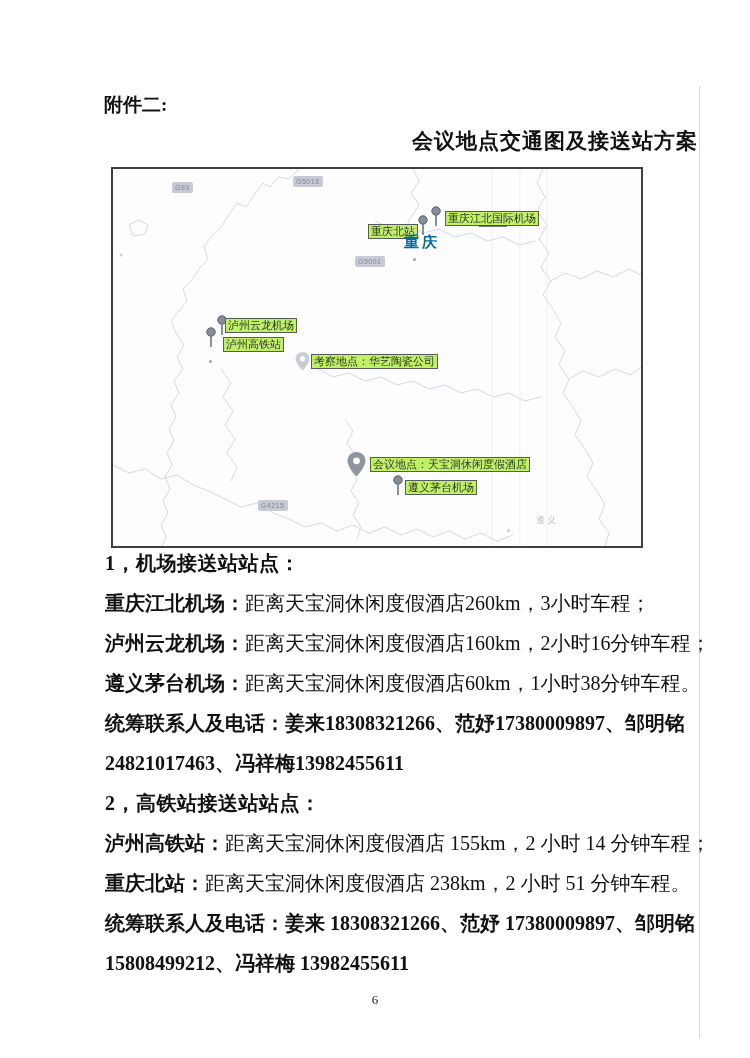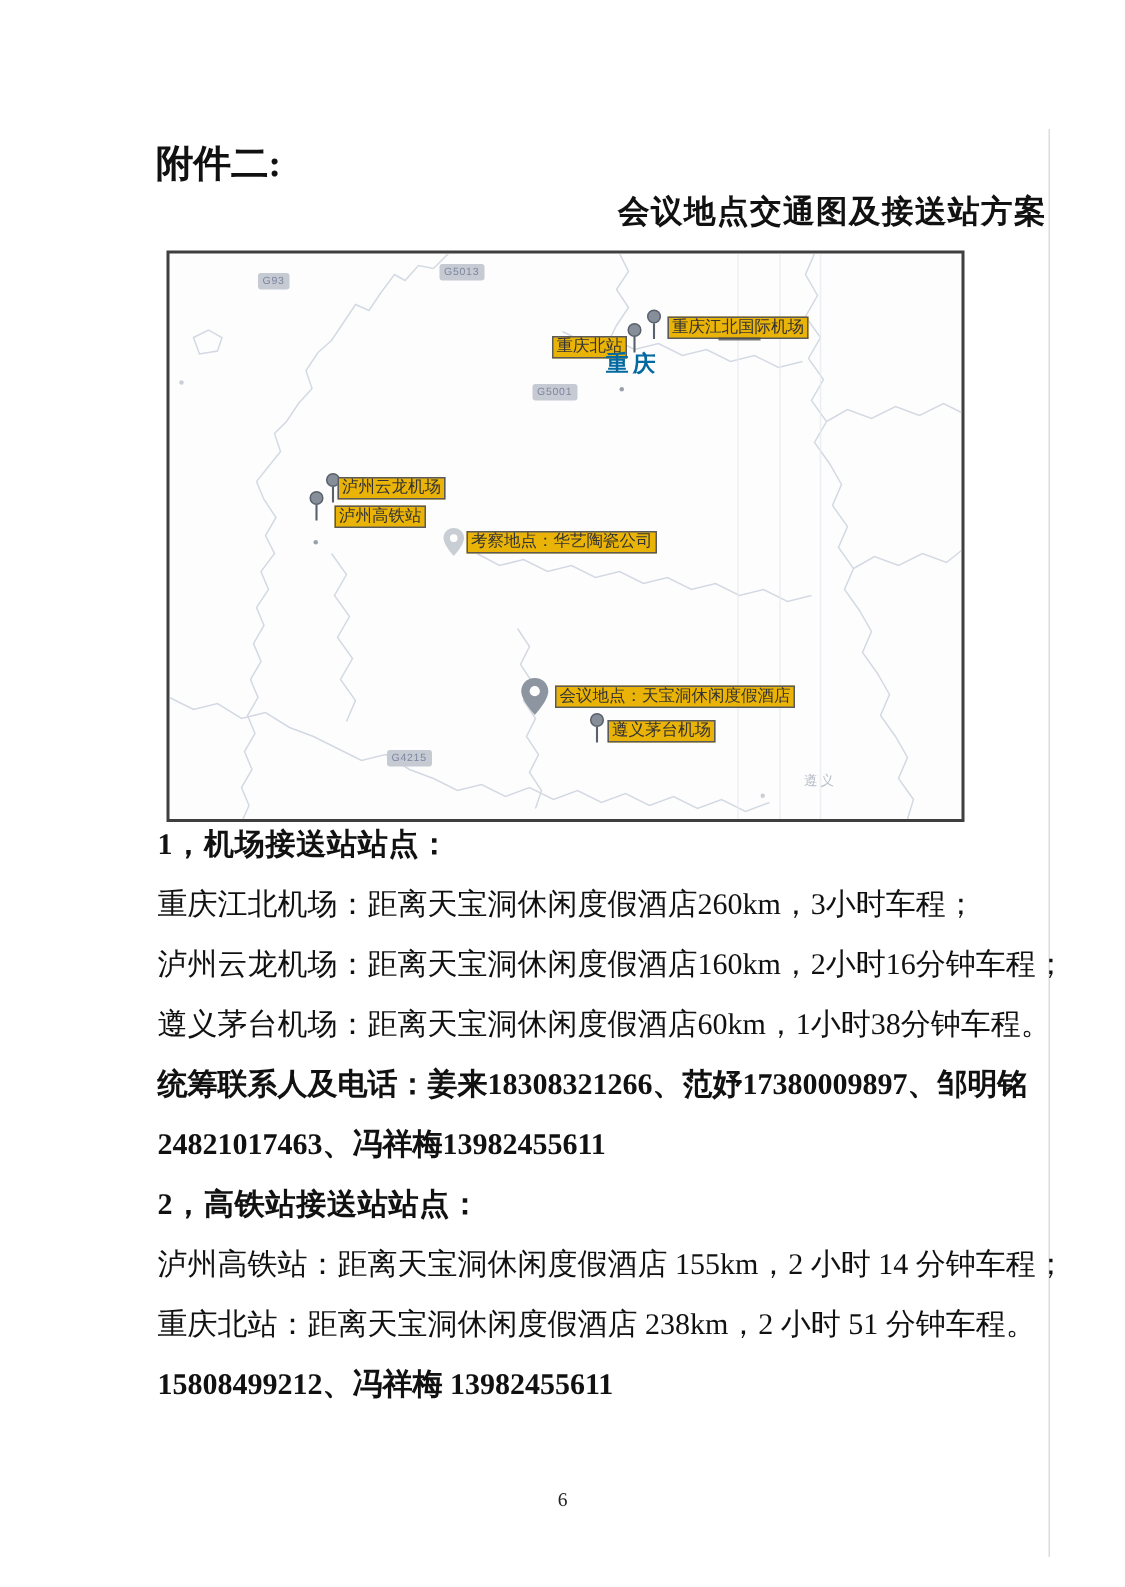--- a/index.html
+++ b/index.html
@@ -1,44 +1,44 @@
 <!DOCTYPE html>
 <html><head>
 <meta charset="utf-8">
 <style>
   html,body{margin:0;padding:0;}
   body{
     width:750px;height:1058px;background:#ffffff;position:relative;
     font-family:"Liberation Serif", serif;color:#111;overflow:hidden;
   }
   .scan-line{position:absolute;left:699px;top:86px;width:1px;height:952px;background:#dcdcdc;}
-  .attachment{position:absolute;left:104px;top:92px;font-size:25px;font-weight:bold;}
+  .attachment{position:absolute;left:104px;top:92px;font-size:19px;font-weight:bold;}
   .doc-title{position:absolute;left:0;right:52px;top:127px;text-align:right;font-size:21px;font-weight:bold;letter-spacing:1px;}
 
   
   .map{position:absolute;left:111px;top:167px;width:528px;height:377px;
        border:2px solid #3f3f3f;background:#fdfdfd;overflow:hidden;}
   .map svg.bg{position:absolute;left:0;top:0;}
-  .map-label{position:absolute;border:1px solid #5a5a5a;background:#eab308;
+  .map-label{position:absolute;border:1px solid #5a5a5a;background:#bef264;
        font-family:"Liberation Sans", sans-serif;font-size:11px;line-height:13px;
        padding:0 2px;color:#333;white-space:nowrap;z-index:3;}
   .badge{position:absolute;background:#c6cad3;color:#7e86a0;
        font-family:"Liberation Sans",sans-serif;font-size:7px;line-height:9px;
        padding:1px 3px;border-radius:2px;filter:blur(.4px);letter-spacing:.5px;z-index:2;}
   .city{position:absolute;font-weight:bold;font-size:15px;letter-spacing:3px;color:#0369a1;z-index:3;}
   .faint-city{position:absolute;font-size:9px;color:#b9bfc9;letter-spacing:2px;z-index:2;}
   .dot{position:absolute;width:3px;height:3px;border-radius:50%;background:#9aa1ab;z-index:2;}
   .pin,.marker,.spot{position:absolute;z-index:3;}
   .artifact-line{position:absolute;background:#4a4a4a;opacity:.75;z-index:4;}
 
   
   .doc{position:absolute;left:105px;top:552px;width:552px;}
   .doc p{margin:0 0 18px 0;font-size:20px;line-height:22px;white-space:nowrap;}
   .doc .h{font-weight:bold;letter-spacing:.5px;}
-  .doc .term{font-weight:normal;}
+  .doc .term{font-weight:bold;}
   .doc .contact{font-weight:bold;}
   .pagenum{position:absolute;left:0;right:0;top:992px;text-align:center;font-size:13px;color:#222;}
 </style>
 </head>
 <body>
 
 <div class="scan-line"></div>
 
 <div class="attachment">附件二:</div>
 <div class="doc-title">会议地点交通图及接送站方案</div>
@@ -145,16 +145,17 @@
   <p><span class="term">遵义茅台机场：</span><span>距离天宝洞休闲度假酒店60km，1小时38分钟车程。</span></p>
 
   <p class="contact">统筹联系人及电话：姜来18308321266、范妤17380009897、邹明铭</p>
   <p class="contact">24821017463、冯祥梅13982455611</p>
 
   <p class="h">2，高铁站接送站站点：</p>
 
   <p><span class="term">泸州高铁站：</span><span>距离天宝洞休闲度假酒店 155km，2 小时 14 分钟车程；</span></p>
   <p><span class="term">重庆北站：</span><span>距离天宝洞休闲度假酒店 238km，2 小时 51 分钟车程。</span></p>
 
+  <p class="contact">统筹联系人及电话：姜来 18308321266、范妤 17380009897、邹明铭</p>
   <p class="contact">15808499212、冯祥梅 13982455611</p>
 </div>
 
 <div class="pagenum">6</div>
 
 </body></html>

